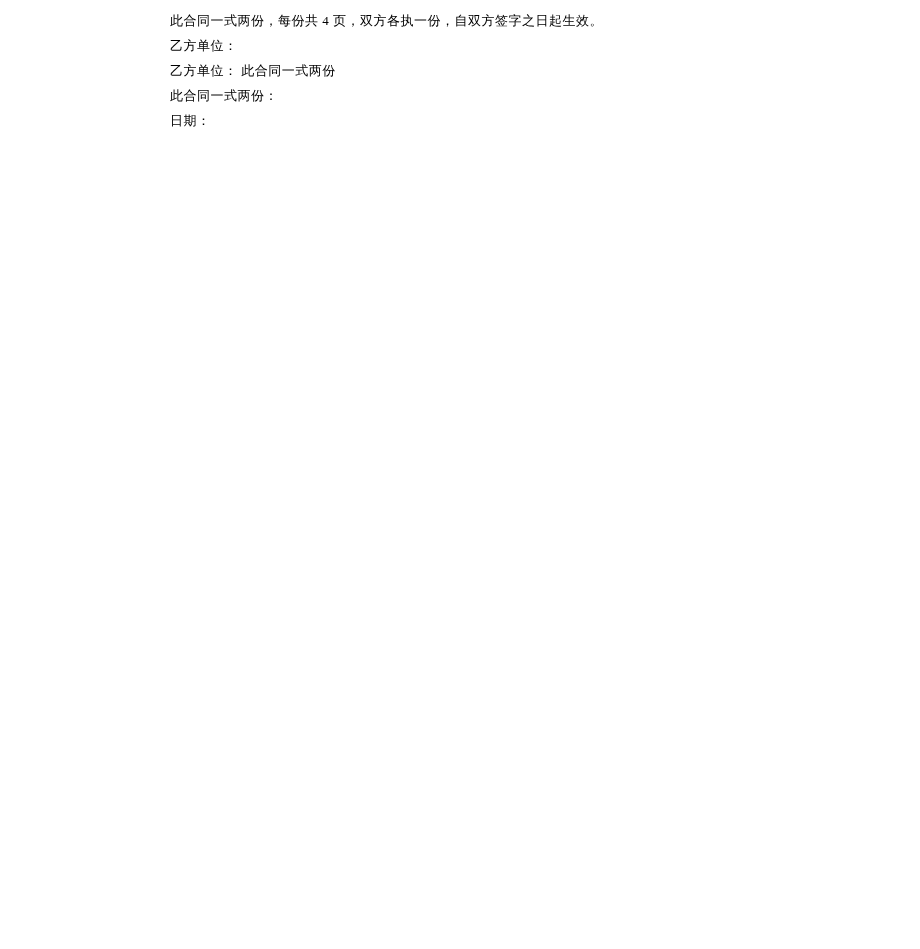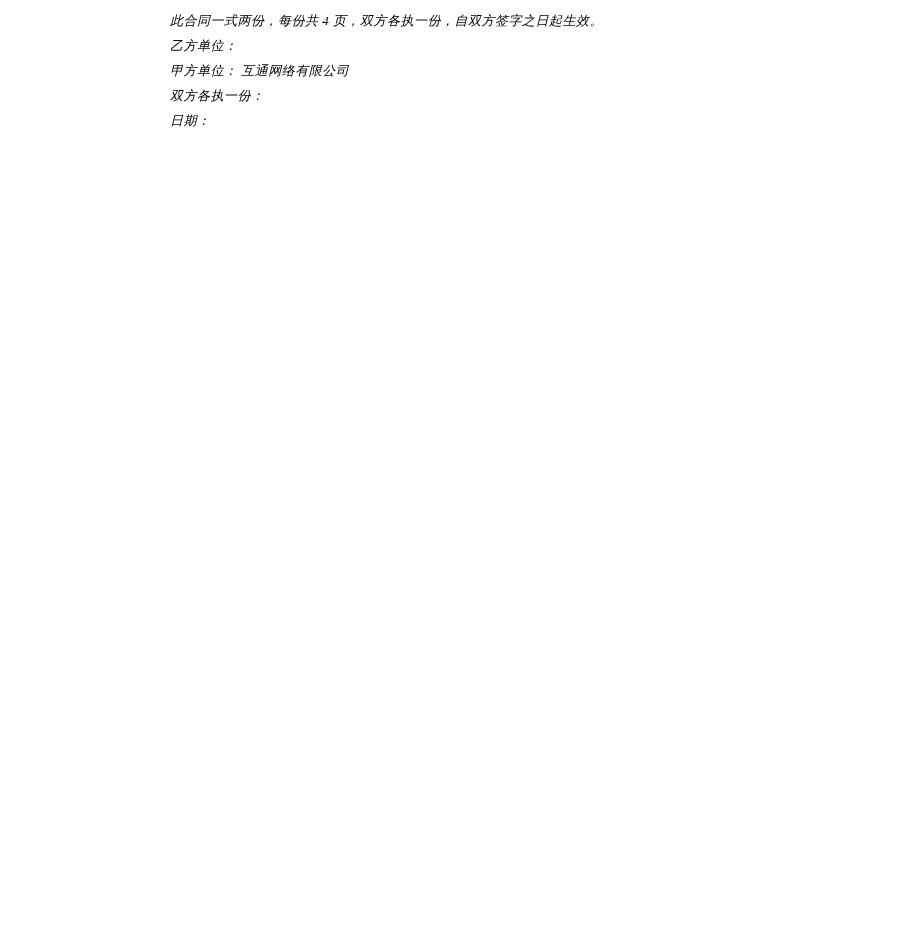--- a/index.html
+++ b/index.html
@@ -1,19 +1,18 @@
 <!DOCTYPE html>
 <html><head>
   <meta charset="utf-8">
   <style>
     * {
       margin: 0;
       padding: 0;
       box-sizing: border-box;
-      font-style: italic;
     }
     body {
       width: 920px;
       height: 949px;
       background: #ffffff;
       font-family: "SimSun", "宋体", serif;
       font-size: 13px;
       color: #000000;
       padding-top: 8px;
       padding-left: 170px;
@@ -26,15 +25,15 @@
       font-family: "Times New Roman", serif;
     }
   </style>
 </head>
 <body>
 
 <div class="line">
   <span>此合同一式两份，每份共 </span><span class="num">4</span><span> 页，双方各执一份，自双方签字之日起生效。</span>
 </div>
 <div class="line">乙方单位：</div>
-<div class="line">甲方单位：   互通网络有限公司</div>
-<div class="line">双方各执一份：</div>
+<div class="line">乙方单位：   此合同一式两份</div>
+<div class="line">此合同一式两份：</div>
 <div class="line">日期：</div>
 
 </body></html>

